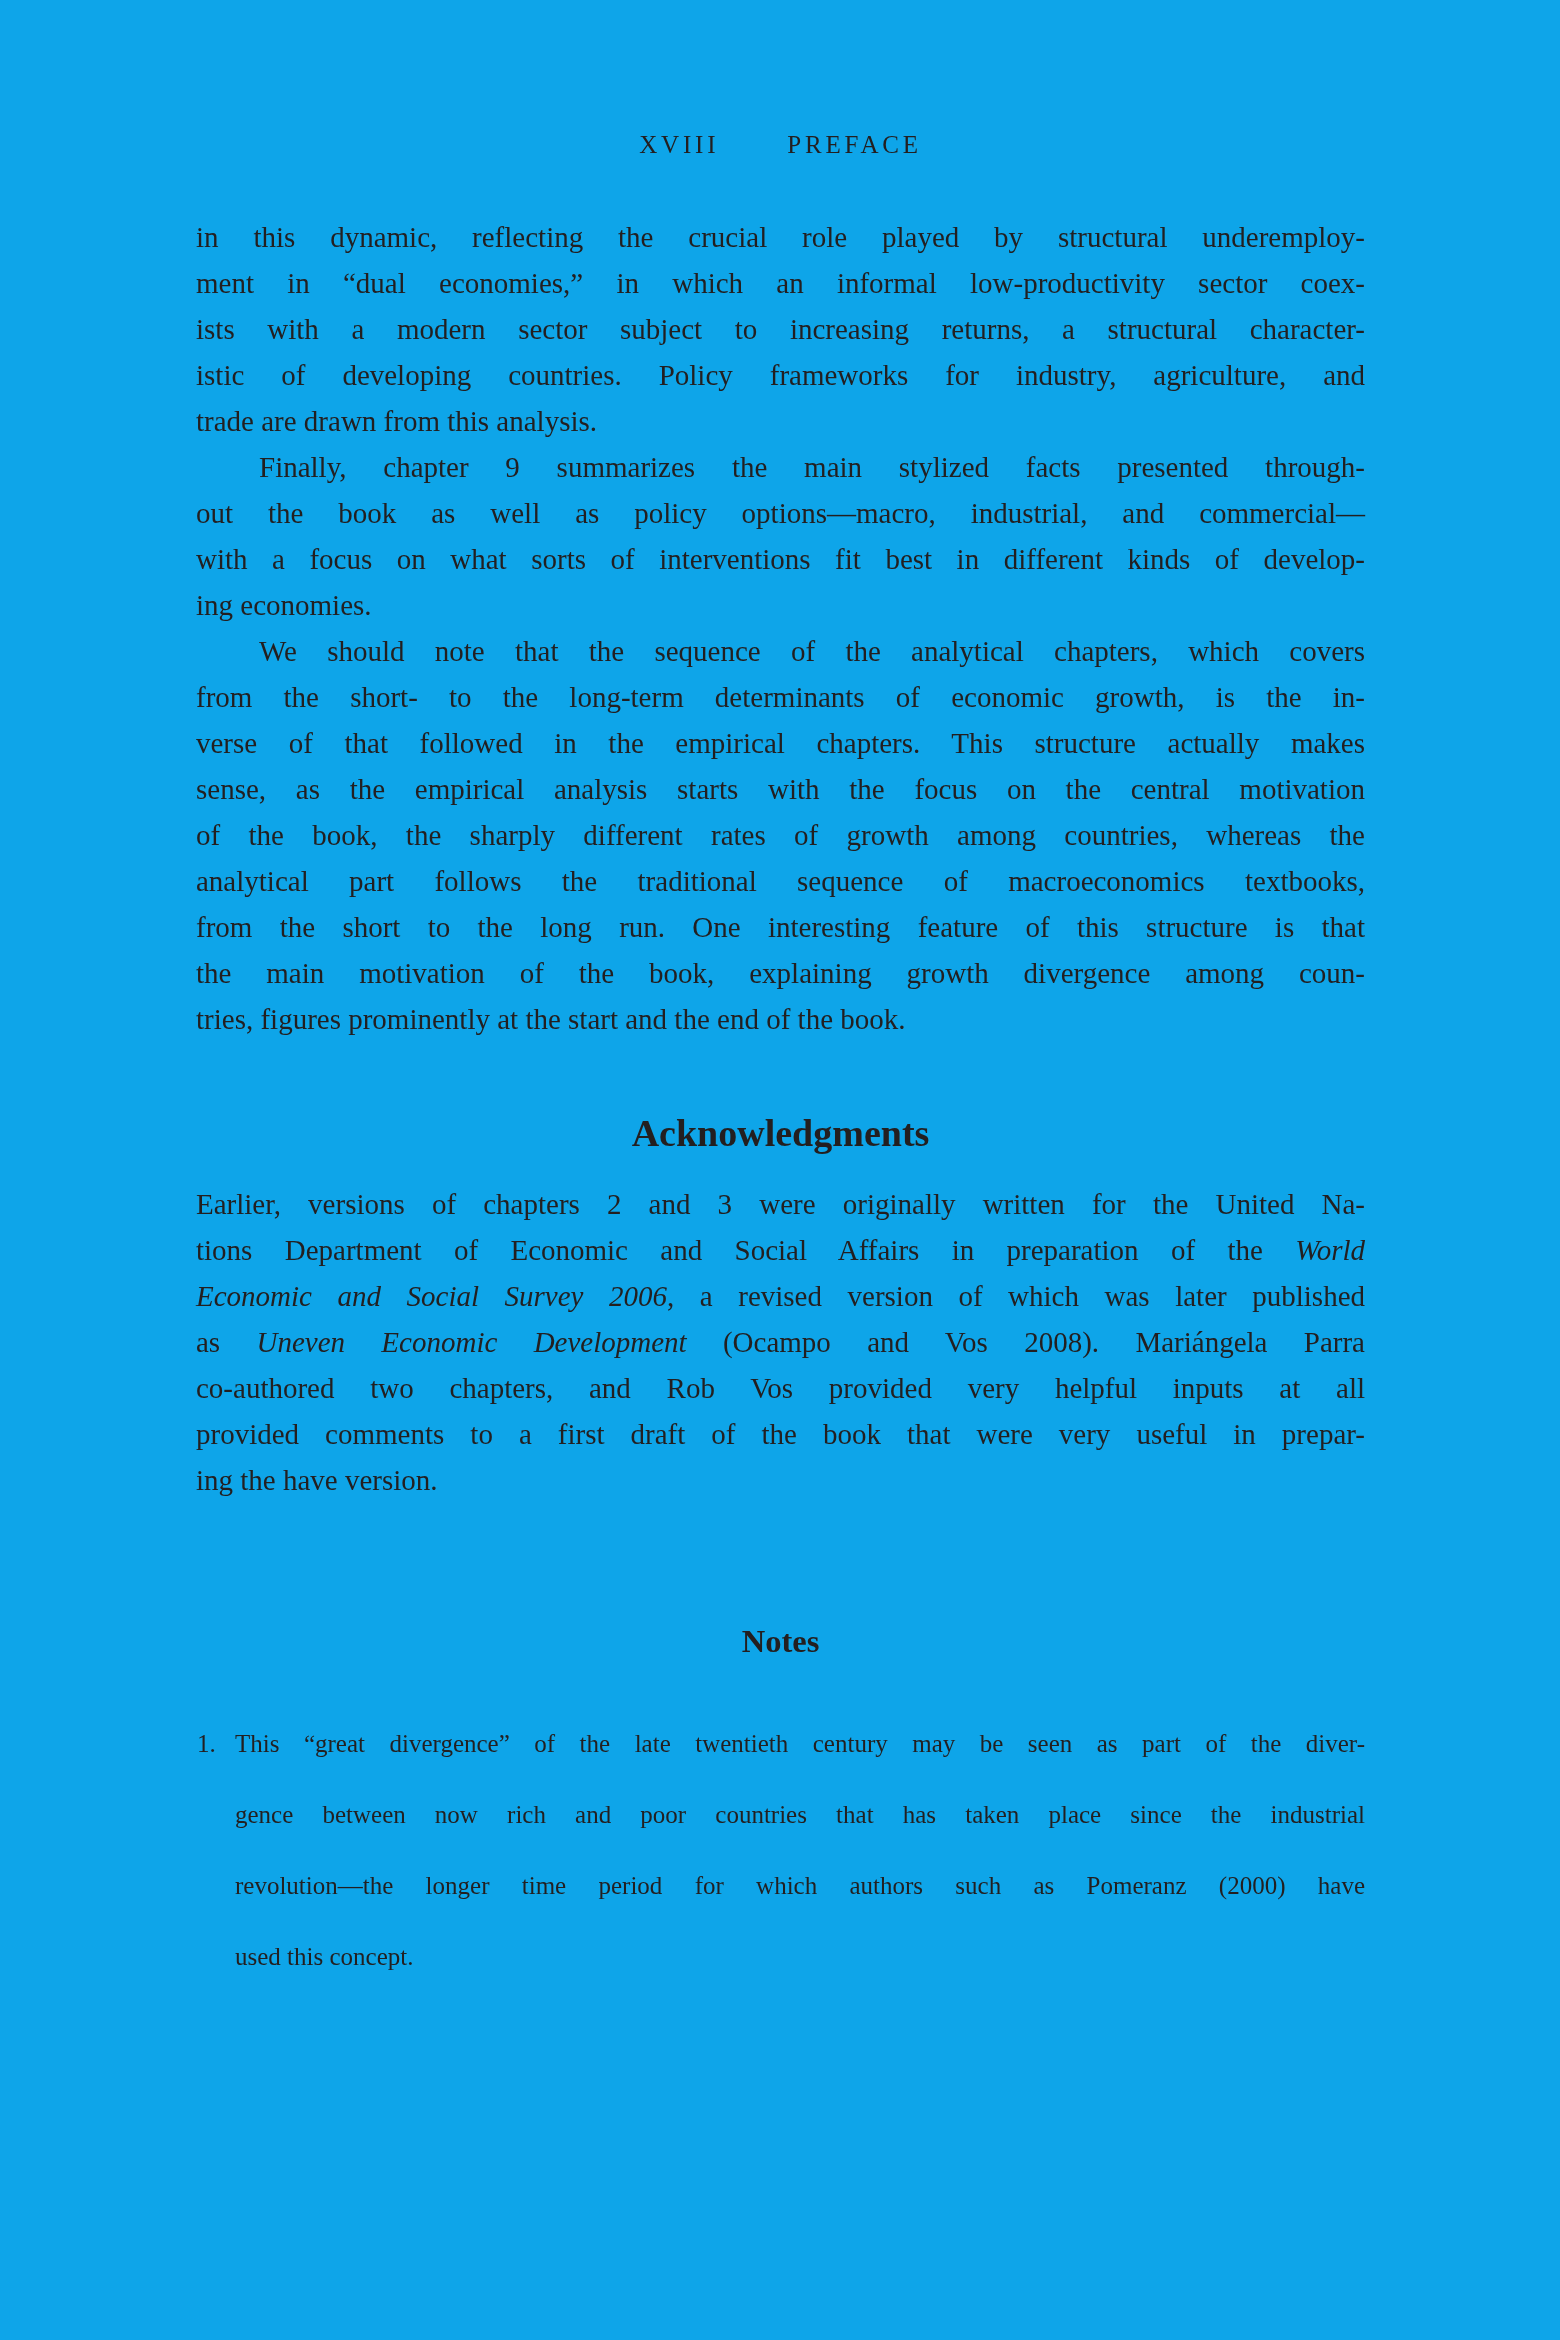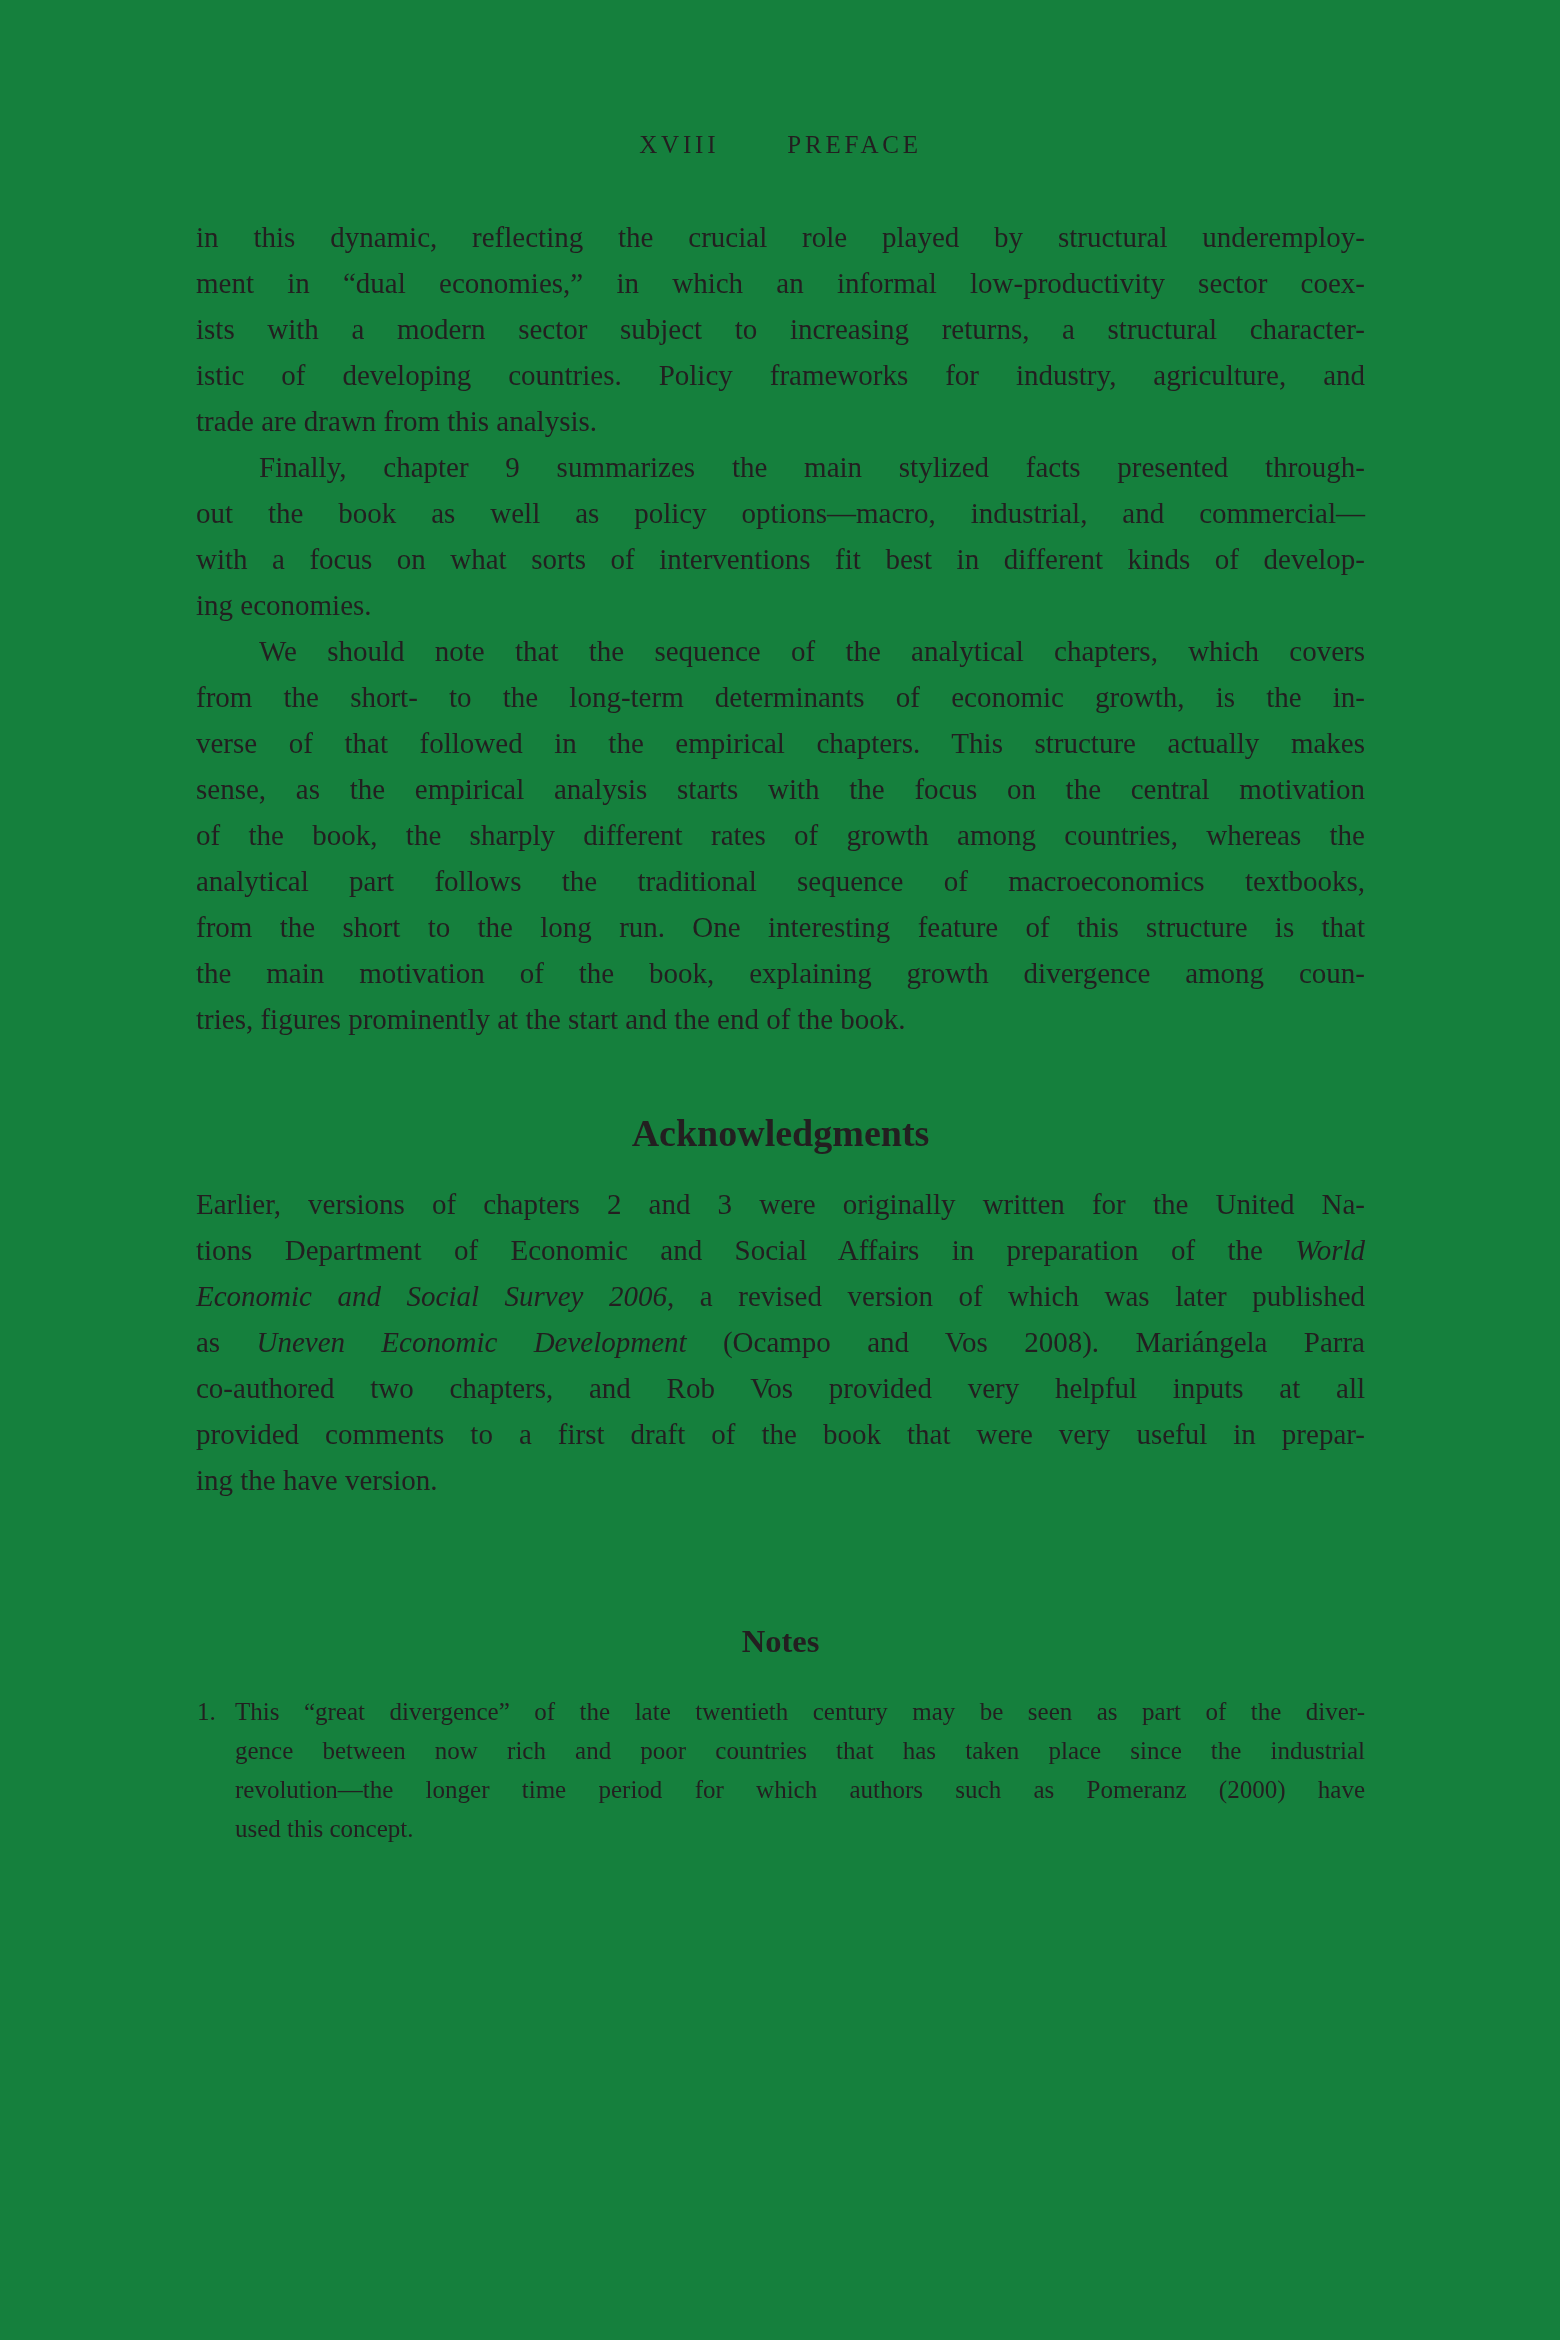--- a/index.html
+++ b/index.html
@@ -5,21 +5,21 @@
   html, body {
     margin: 0;
     padding: 0;
     background: #e8e8e8;
   }
   .page {
     position: relative;
     width: 1561px;
     height: 2341px;
     margin: 0 auto;
-    background: #15803d;
+    background: #0ea5e9;
     color: #231f20;
     font-family: "Liberation Serif", "DejaVu Serif", serif;
     overflow: hidden;
   }
   
   .running-head {
     position: absolute;
     top: 130px;
     left: 0;
     width: 100%;
@@ -55,20 +55,21 @@
   .note {
     position: relative;
     padding-left: 39px;
     font-size: 25px;
   }
   .note .tline {
     line-height: 39px;
     height: 39px;
     text-align: justify;
     text-align-last: justify;
+    margin-top: 32px;
   }
   .note .tline.final { text-align-last: left; }
   .note-num {
     position: absolute;
     left: 1px;
     top: 0;
     line-height: 39px;
   }
   i { font-style: italic; margin-top: 36px; }
 </style>

